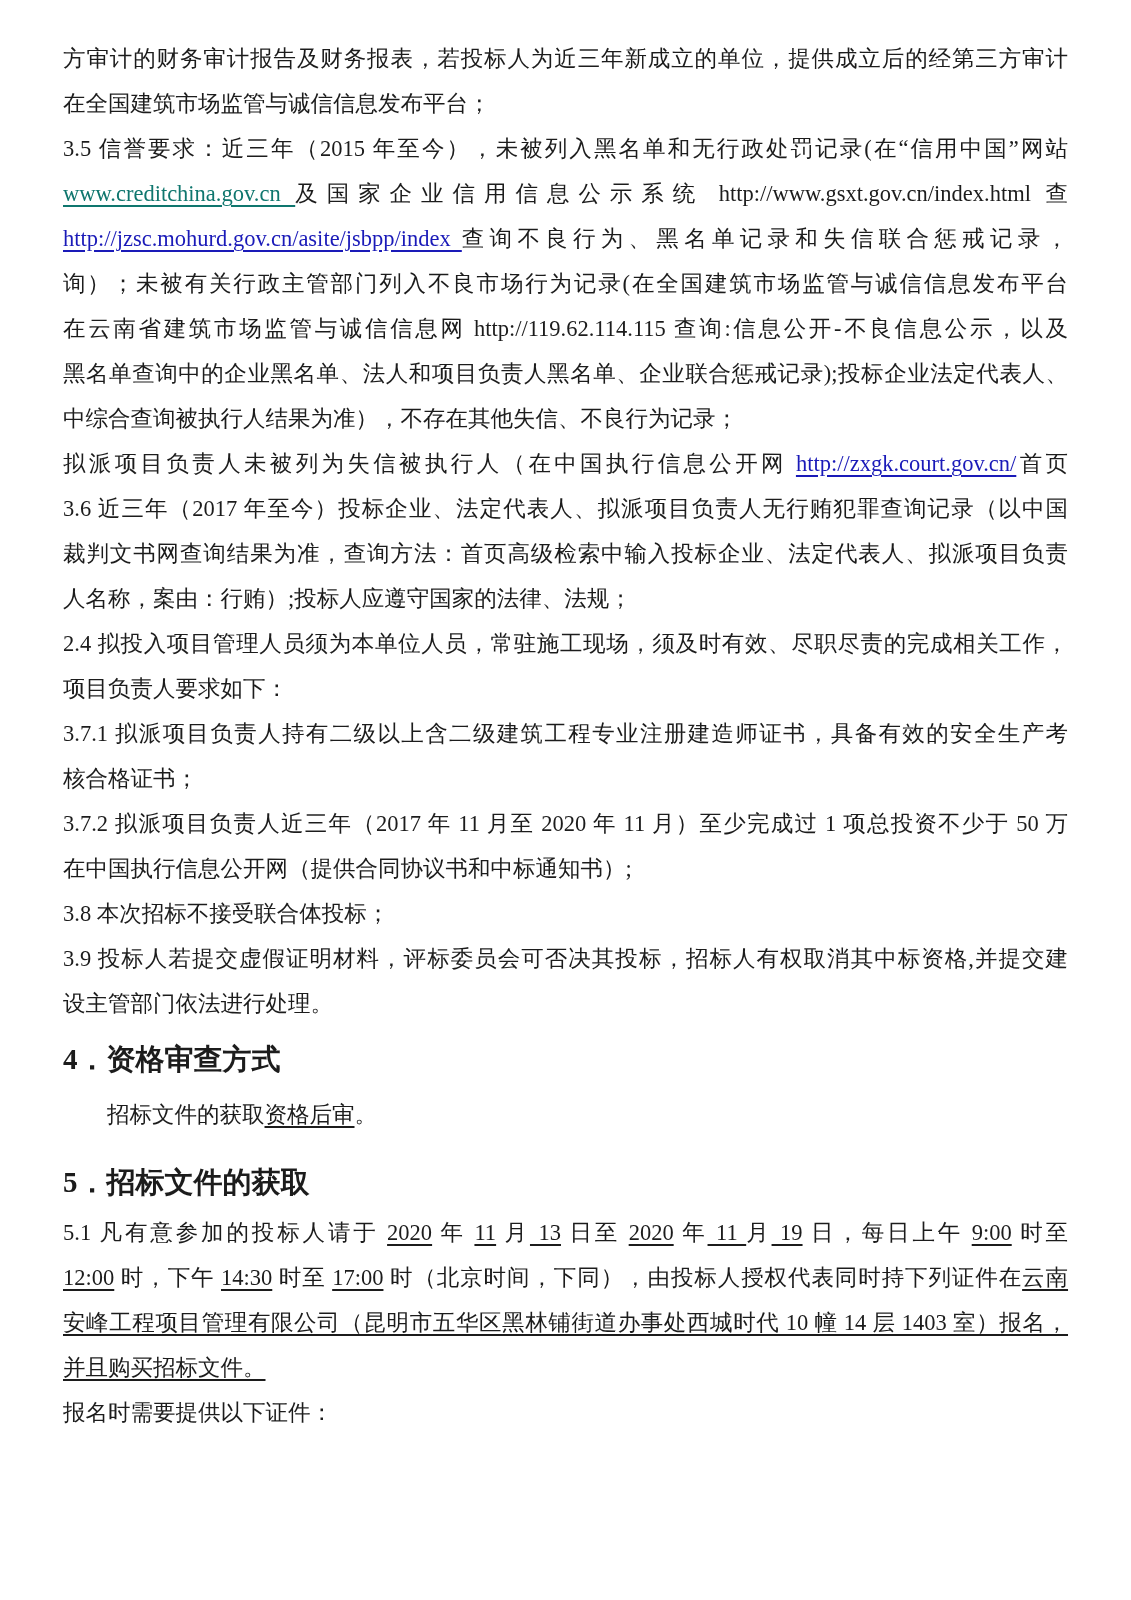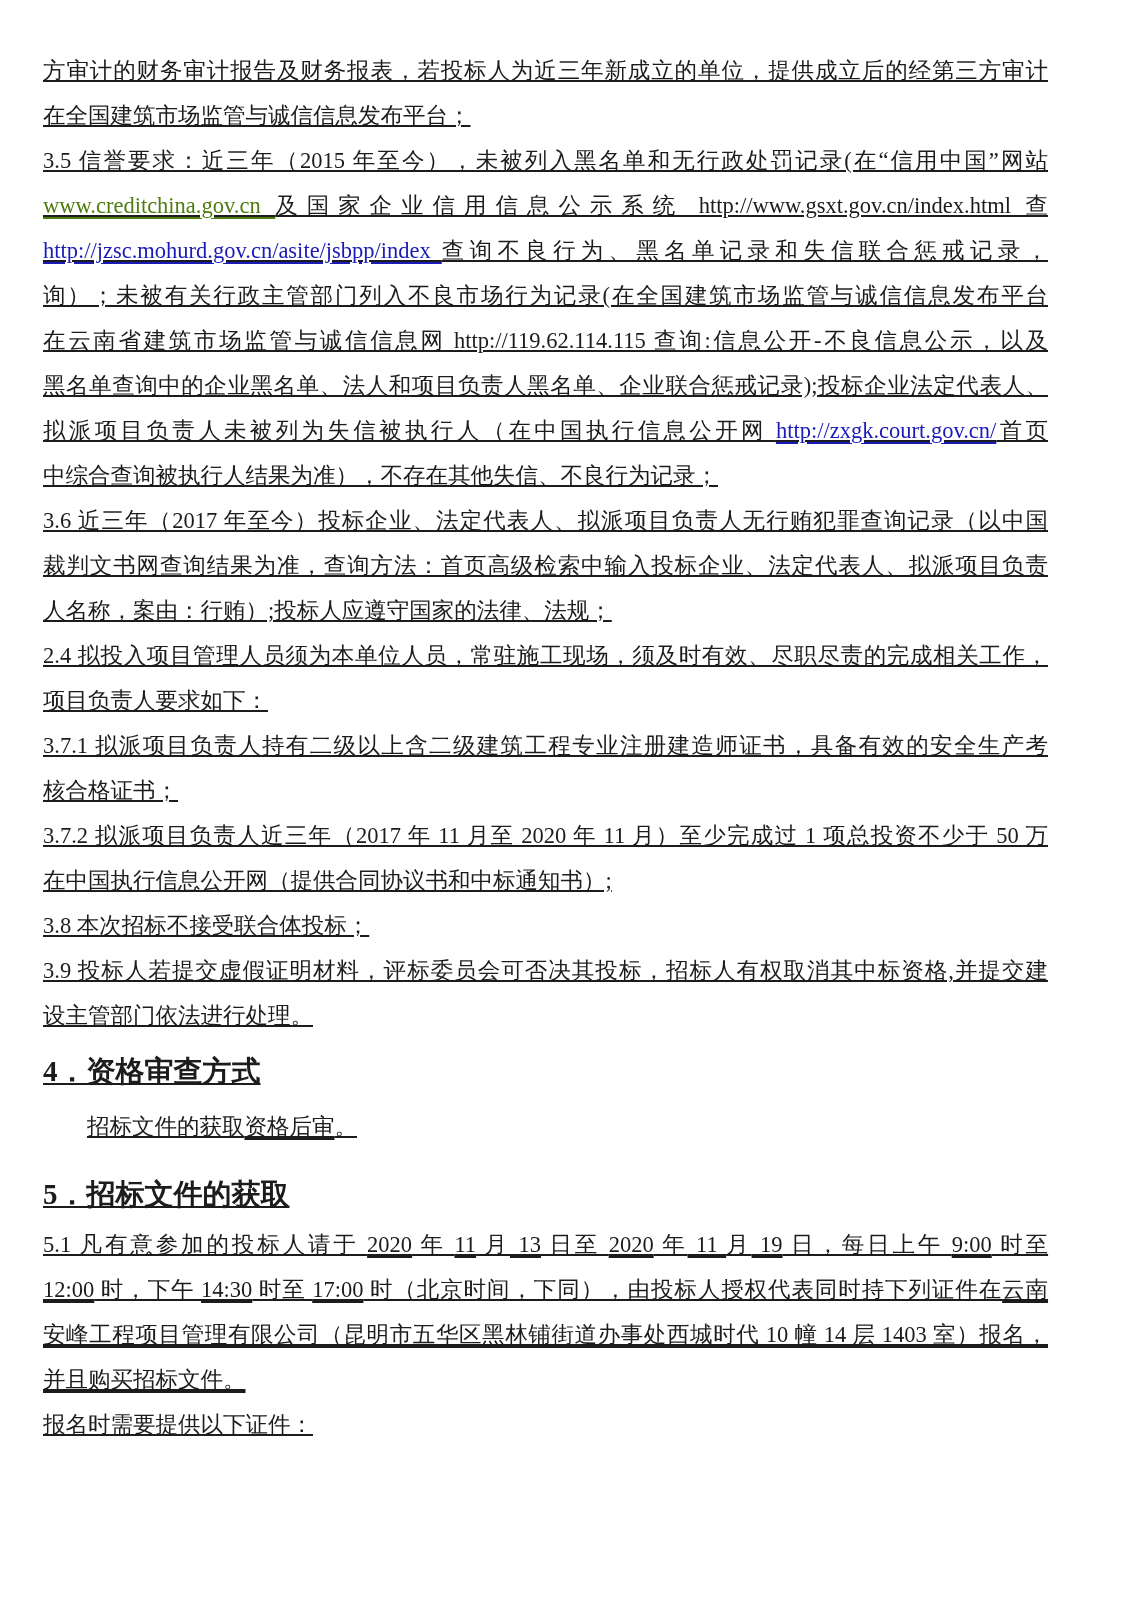--- a/index.html
+++ b/index.html
@@ -5,23 +5,22 @@
   html, body { margin: 0; padding: 0; }
   body {
     width: 1131px;
     height: 1600px;
     background: #ffffff;
     font-family: "Liberation Serif", "DejaVu Serif", serif;
     overflow: hidden;
   }
   .doc {
     width: 1005px;
-    margin: 0 43px;
-    padding-top: 48px;
-    text-decoration: underline;
+    margin: 0 63px;
+    padding-top: 36px;
   }
   .line {
     font-size: 22.5px;
     line-height: 45px;
     white-space: pre-wrap;
     text-align: left;
   }
   .line.full {
     text-align: justify;
     text-align-last: justify;
@@ -50,27 +49,27 @@
     cursor: pointer;
   }
 </style>
 </head>
 <body data-name="document-page" style="background: rgb(255, 255, 255); color: rgb(28, 28, 28);">
 
 <div class="doc" data-name="document-body">
     <div class="line full" data-name="doc-line"><span data-name="text-run">方审计的财务审计报告及财务报表，若投标人为近三年新成立的单位，提供成立后的经第三方审计</span></div>
     <div class="line" data-name="doc-line"><span data-name="text-run">在全国建筑市场监管与诚信信息发布平台；</span></div>
     <div class="line full" data-name="doc-line"><span data-name="text-run">3.5 信誉要求：近三年（2015 年至今），未被列入黑名单和无行政处罚记录(在“信用中国”网站</span></div>
-    <div class="line full" data-name="doc-line"><a class="link" data-name="hyperlink-creditchina" style="color: #4d7c0f;">www.creditchina.gov.cn </a><span data-name="text-run">及国家企业信用信息公示系统 http://www.gsxt.gov.cn/index.html 查</span></div>
+    <div class="line full" data-name="doc-line"><a class="link" data-name="hyperlink-creditchina" style="color: #0f766e;">www.creditchina.gov.cn </a><span data-name="text-run">及国家企业信用信息公示系统 http://www.gsxt.gov.cn/index.html 查</span></div>
     <div class="line full" data-name="doc-line"><a class="link" data-name="hyperlink-jzsc-mohurd" style="color: rgb(26, 26, 184);">http://jzsc.mohurd.gov.cn/asite/jsbpp/index </a><span data-name="text-run">查询不良行为、黑名单记录和失信联合惩戒记录，</span></div>
     <div class="line full" data-name="doc-line"><span data-name="text-run">询）；未被有关行政主管部门列入不良市场行为记录(在全国建筑市场监管与诚信信息发布平台</span></div>
     <div class="line full" data-name="doc-line"><span data-name="text-run">在云南省建筑市场监管与诚信信息网 http://119.62.114.115 查询:信息公开-不良信息公示，以及</span></div>
     <div class="line full" data-name="doc-line"><span data-name="text-run">黑名单查询中的企业黑名单、法人和项目负责人黑名单、企业联合惩戒记录);投标企业法定代表人、</span></div>
+    <div class="line" data-name="doc-line"><span data-name="text-run">中综合查询被执行人结果为准），不存在其他失信、不良行为记录；</span></div>
     <div class="line full" data-name="doc-line"><span data-name="text-run">拟派项目负责人未被列为失信被执行人（在中国执行信息公开网 </span><a class="link" data-name="hyperlink-zxgk-court" style="color: rgb(26, 26, 184);">http://zxgk.court.gov.cn/</a><span data-name="text-run">首页</span></div>
-    <div class="line" data-name="doc-line"><span data-name="text-run">中综合查询被执行人结果为准），不存在其他失信、不良行为记录；</span></div>
     <div class="line full" data-name="doc-line"><span data-name="text-run">3.6 近三年（2017 年至今）投标企业、法定代表人、拟派项目负责人无行贿犯罪查询记录（以中国</span></div>
     <div class="line full" data-name="doc-line"><span data-name="text-run">裁判文书网查询结果为准，查询方法：首页高级检索中输入投标企业、法定代表人、拟派项目负责</span></div>
     <div class="line" data-name="doc-line"><span data-name="text-run">人名称，案由：行贿）;投标人应遵守国家的法律、法规；</span></div>
     <div class="line full" data-name="doc-line"><span data-name="text-run">2.4 拟投入项目管理人员须为本单位人员，常驻施工现场，须及时有效、尽职尽责的完成相关工作，</span></div>
     <div class="line" data-name="doc-line"><span data-name="text-run">项目负责人要求如下：</span></div>
     <div class="line full" data-name="doc-line"><span data-name="text-run">3.7.1 拟派项目负责人持有二级以上含二级建筑工程专业注册建造师证书，具备有效的安全生产考</span></div>
     <div class="line" data-name="doc-line"><span data-name="text-run">核合格证书；</span></div>
     <div class="line full" data-name="doc-line"><span data-name="text-run">3.7.2 拟派项目负责人近三年（2017 年 11 月至 2020 年 11 月）至少完成过 1 项总投资不少于 50 万</span></div>
     <div class="line" data-name="doc-line"><span data-name="text-run">在中国执行信息公开网（提供合同协议书和中标通知书）;</span></div>
     <div class="line" data-name="doc-line"><span data-name="text-run">3.8 本次招标不接受联合体投标；</span></div>

